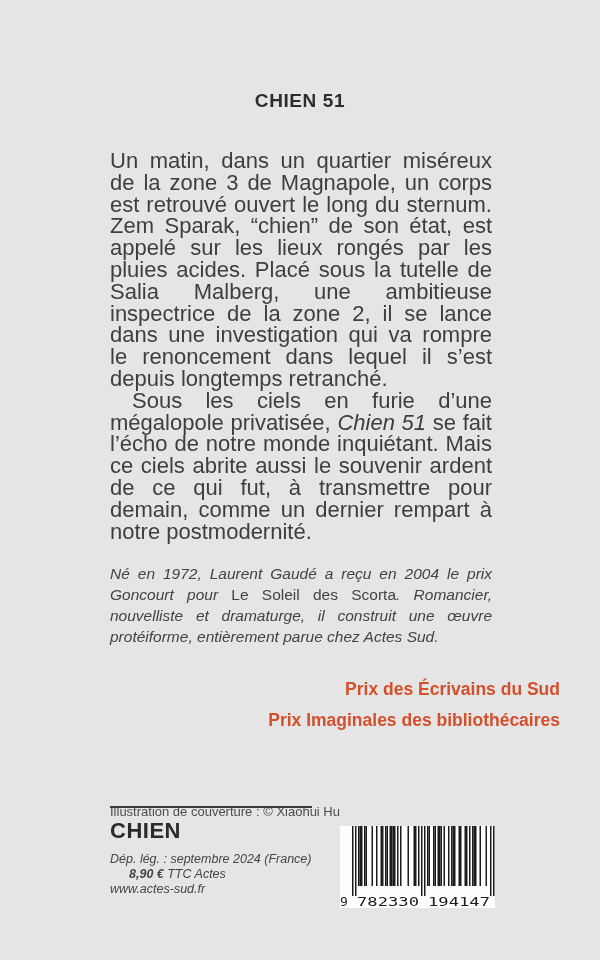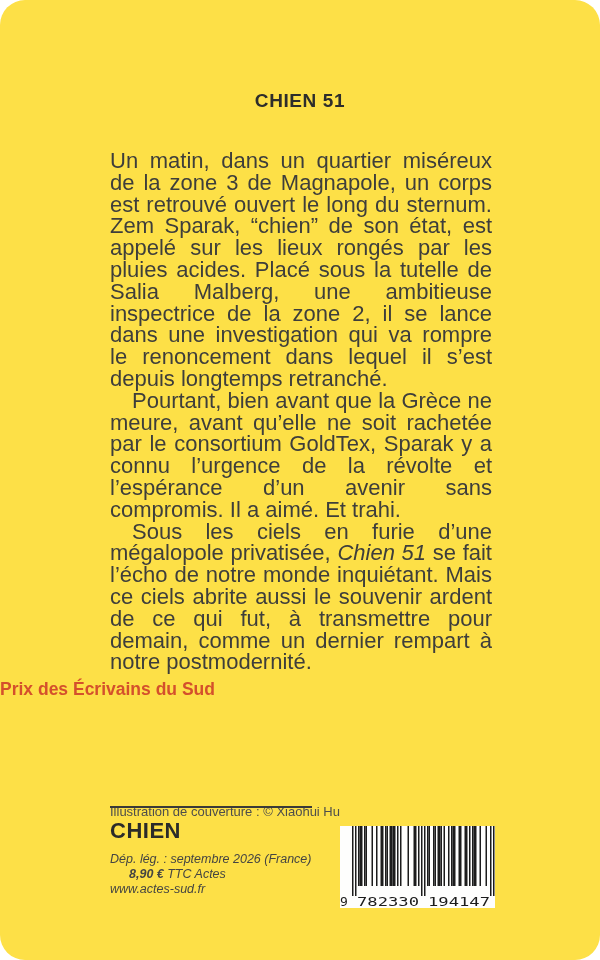--- a/index.html
+++ b/index.html
@@ -4,25 +4,24 @@
 <style>
   html, body {
     margin: 0;
     padding: 0;
     background: #ffffff;
   }
   .cover {
     position: relative;
     width: 600px;
     height: 960px;
-    background: #fde047;
+    background: #e5e5e5;
     font-family: "Liberation Sans", sans-serif;
     color: #3e3e3b;
     overflow: hidden;
-    border-radius: 25px;
   }
   .title {
     position: absolute;
     top: 90px;
     left: 0;
     width: 600px;
     text-align: center;
     font-size: 19px;
     font-weight: 700;
     letter-spacing: 0.6px;
@@ -57,21 +56,21 @@
     text-align: justify;
     color: #434340;
   }
   .bio p { margin: 0; }
   .bio .roman { font-style: normal; }
   .awards {
     position: absolute;
     top: 674px;
     left: 0;
     width: 560px;
-    text-align: left;
+    text-align: right;
     font-weight: 700;
     font-size: 17.5px;
     line-height: 31px;
   }
   .credit {
     position: absolute;
     top: 784px;
     left: 110px;
     font-size: 13px;
     color: #4e4e4b;
@@ -120,37 +119,40 @@
 </style>
 </head>
 <body>
 
 <div class="cover">
 
   <div class="title">CHIEN 51</div>
 
   <div class="synopsis">
     <p>Un matin, dans un quartier miséreux de la zone 3 de Magnapole, un corps est retrouvé ouvert le long du sternum. Zem Sparak, “chien” de son état, est appelé sur les lieux rongés par les pluies acides. Placé sous la tutelle de Salia Malberg, une ambitieuse inspectrice de la zone 2, il se lance dans une investigation qui va rompre le renoncement dans lequel il s’est depuis longtemps retranché.</p>
-    <p class="indent">Pourtant, bien avant que la Grèce ne meure, avant qu’elle ne soit rachetée par le consortium GoldTex, Sparak y a connu l’urgence de la révolte et l’espérance d’un avenir sans compromis. Il a aimé. Et trahi.</p>
     <p class="indent"><span>Sous les ciels en furie d’une mégalopole privatisée, </span><span class="book-title-inline">Chien 51</span><span> se fait l’écho de notre monde inquiétant. Mais ce ciels abrite aussi le souvenir ardent de ce qui fut, à transmettre pour demain, comme un dernier rempart à notre postmodernité.</span></p>
   </div>
 
+  <div class="bio">
+    <p><span>Né en 1972, Laurent Gaudé a reçu en 2004 le prix Goncourt pour </span><span class="roman">Le Soleil des Scorta</span><span>. Romancier, nouvelliste et dramaturge, il construit une œuvre protéiforme, entièrement parue chez Actes Sud.</span></p>
+  </div>
 
   <div class="awards" style="color: rgb(212, 80, 44);">
     <div>Prix des Écrivains du Sud</div>
+    <div>Prix Imaginales des bibliothécaires</div>
   </div>
 
   <div class="credit">Illustration de couverture : © Xiaohui Hu</div>
 
   <div class="divider"></div>
 
   <div class="imprint-name">CHIEN</div>
 
   <div class="imprint-details">
-    <div>Dép. lég. : septembre 2026 (France)</div>
+    <div>Dép. lég. : septembre 2024 (France)</div>
     <div><span class="price-bold">8,90 €</span><span> TTC Actes</span></div>
     <div>www.actes-sud.fr</div>
   </div>
 
   <div class="barcode">
     <svg width="155" height="82" viewBox="0 0 155 82" xmlns="http://www.w3.org/2000/svg">
         <rect x="12" y="0" width="1.5" height="70" fill="#1c1c1c"></rect>
         <rect x="15" y="0" width="1.5" height="70" fill="#1c1c1c"></rect>
         <rect x="18" y="0" width="1.5" height="60" fill="#1c1c1c"></rect>
         <rect x="19.5" y="0" width="1.5" height="60" fill="#1c1c1c"></rect>

